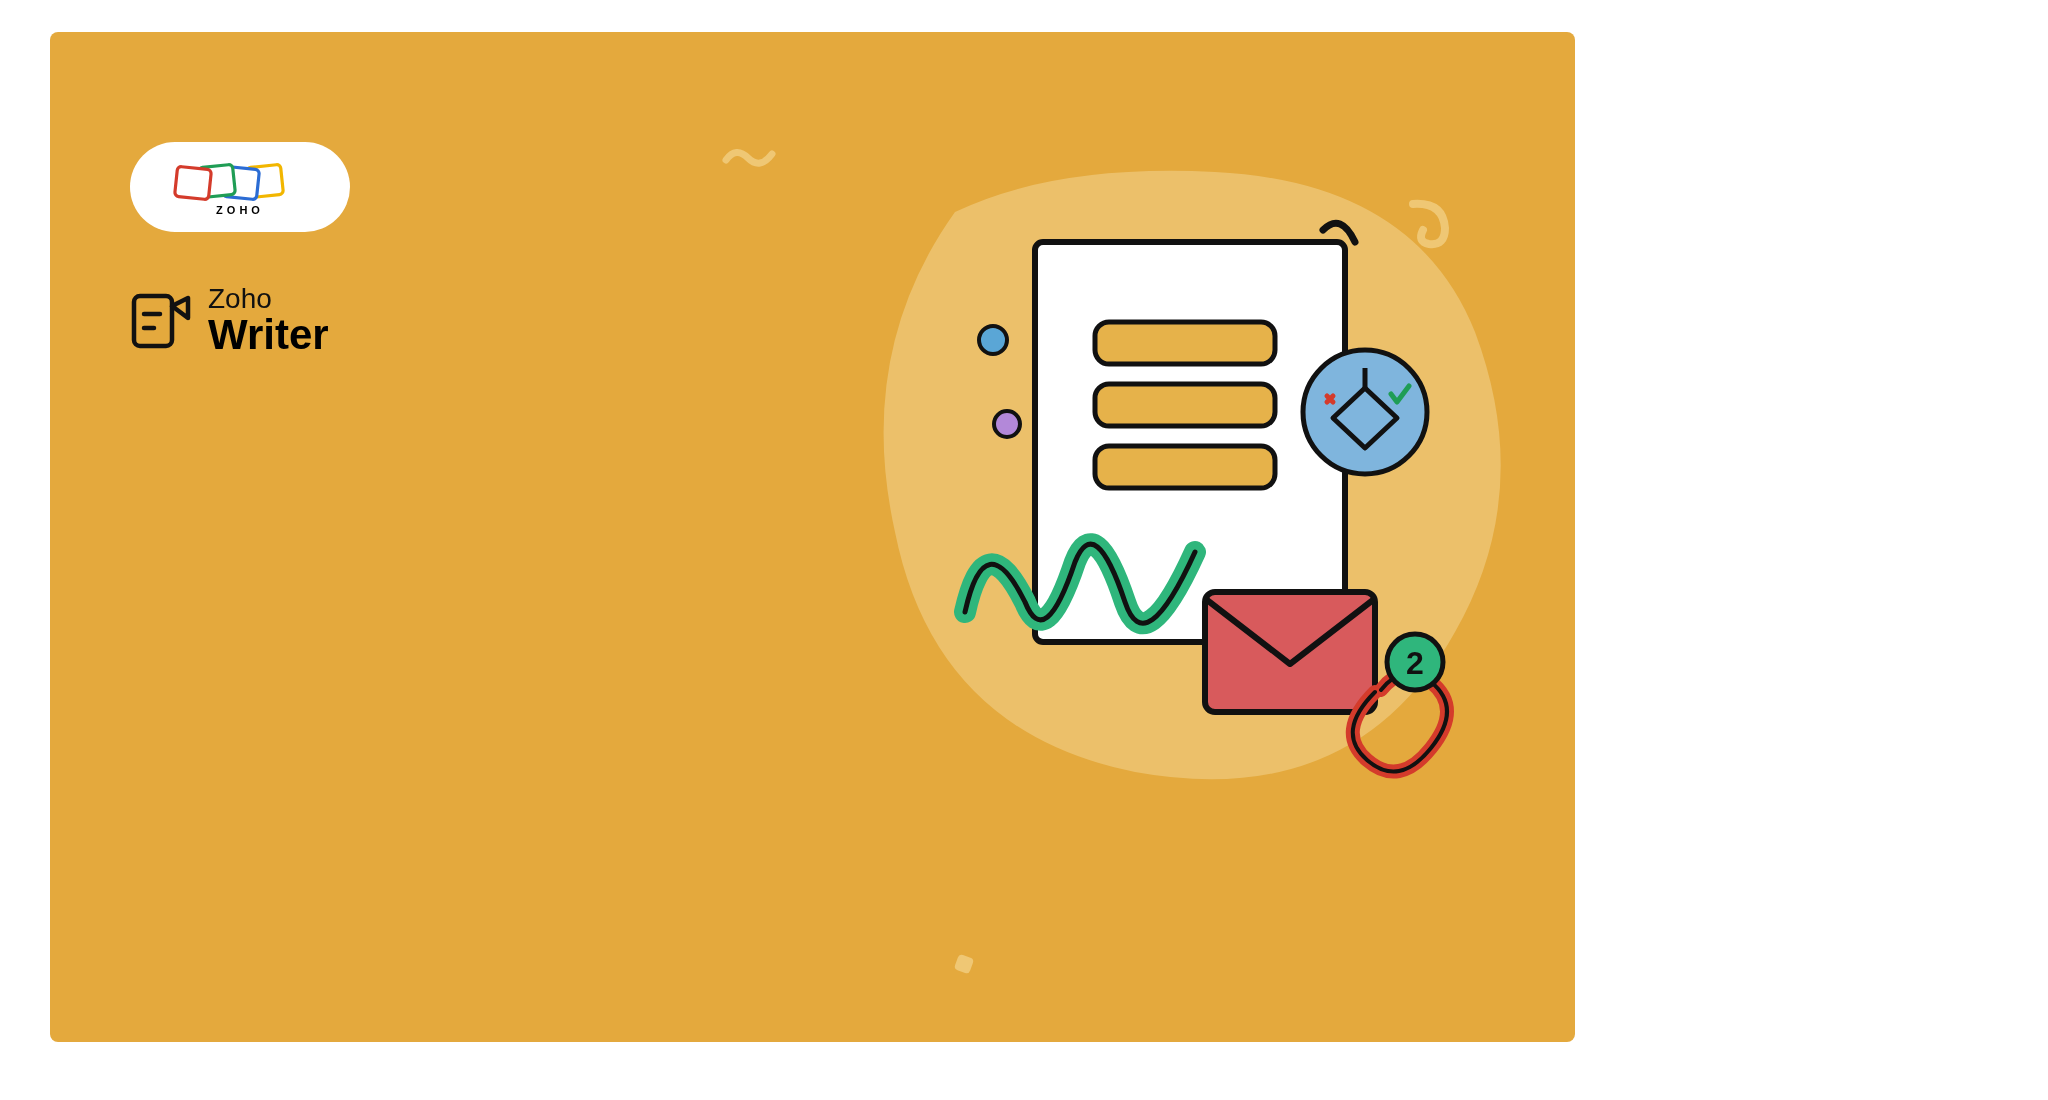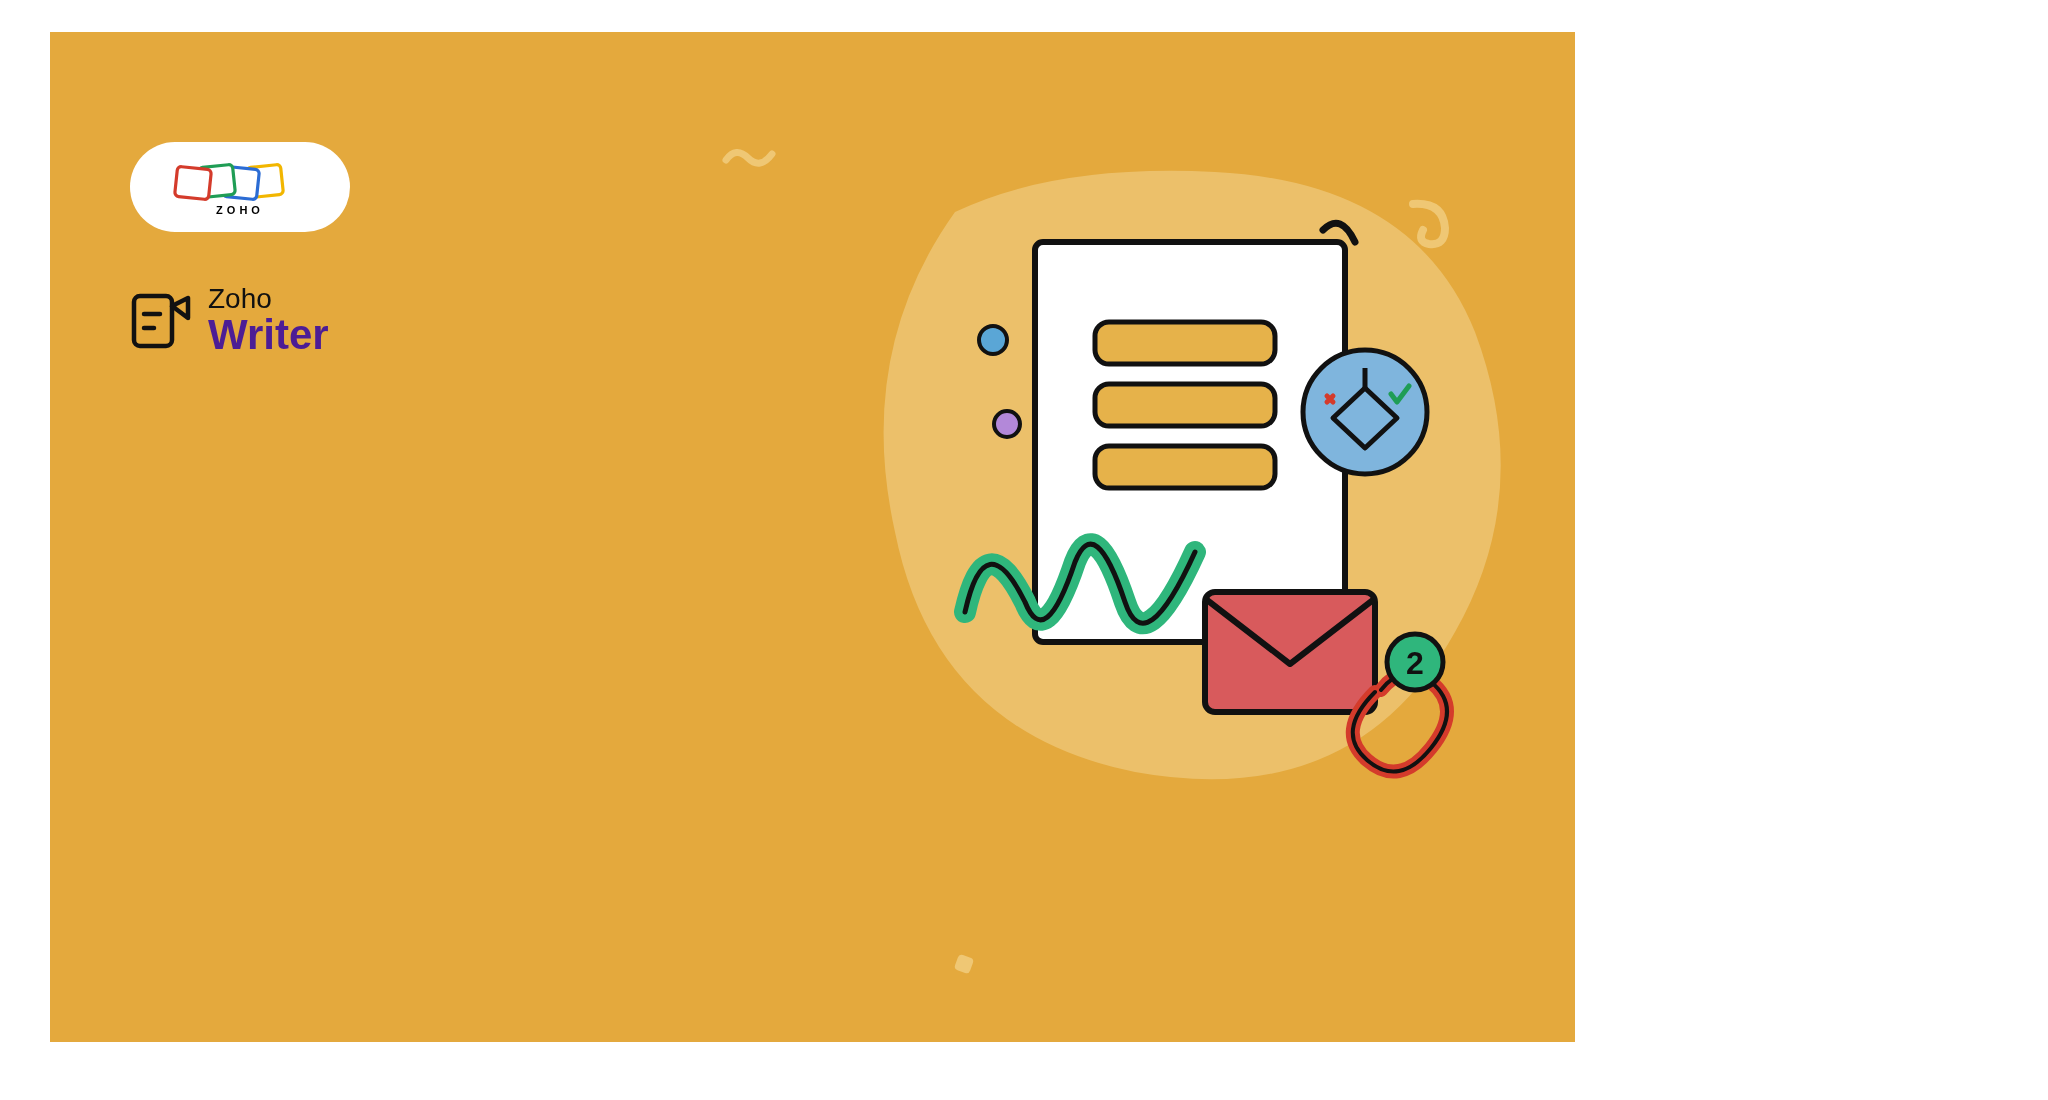--- a/index.html
+++ b/index.html
@@ -17,21 +17,21 @@
     background: #ffffff;
     position: relative;
   }
   .banner {
     position: absolute;
     left: 50px;
     top: 32px;
     width: 1525px;
     height: 1010px;
     background: #e4a93d;
-    border-radius: 0;
+    border-radius: 8px;
     overflow: hidden;
     padding-left: 27px;
   }
   .logo-pill {
     position: absolute;
     left: 80px;
     top: 110px;
     width: 220px;
     height: 90px;
     background: #ffffff;
@@ -58,21 +58,21 @@
     top: 252px;
   }
   .product-block .row {
     display: flex;
     align-items: center;
     gap: 16px;
   }
   .product-icon svg { display: block; }
   .product-text { line-height: 1.05; }
   .product-eyebrow { font-size: 28px; font-weight: 500; color: #111; }
-  .product-name { font-size: 42px; font-weight: 800; color: #4c1d95; }
+  .product-name { font-size: 42px; font-weight: 800; color: #000000; }
   .headline {
     position: absolute;
     left: 80px;
     top: 380px;
     width: 640px;
     font-size: 56px;
     line-height: 1.2;
     font-weight: 800;
     color: #111;
     letter-spacing: -0.5px;

